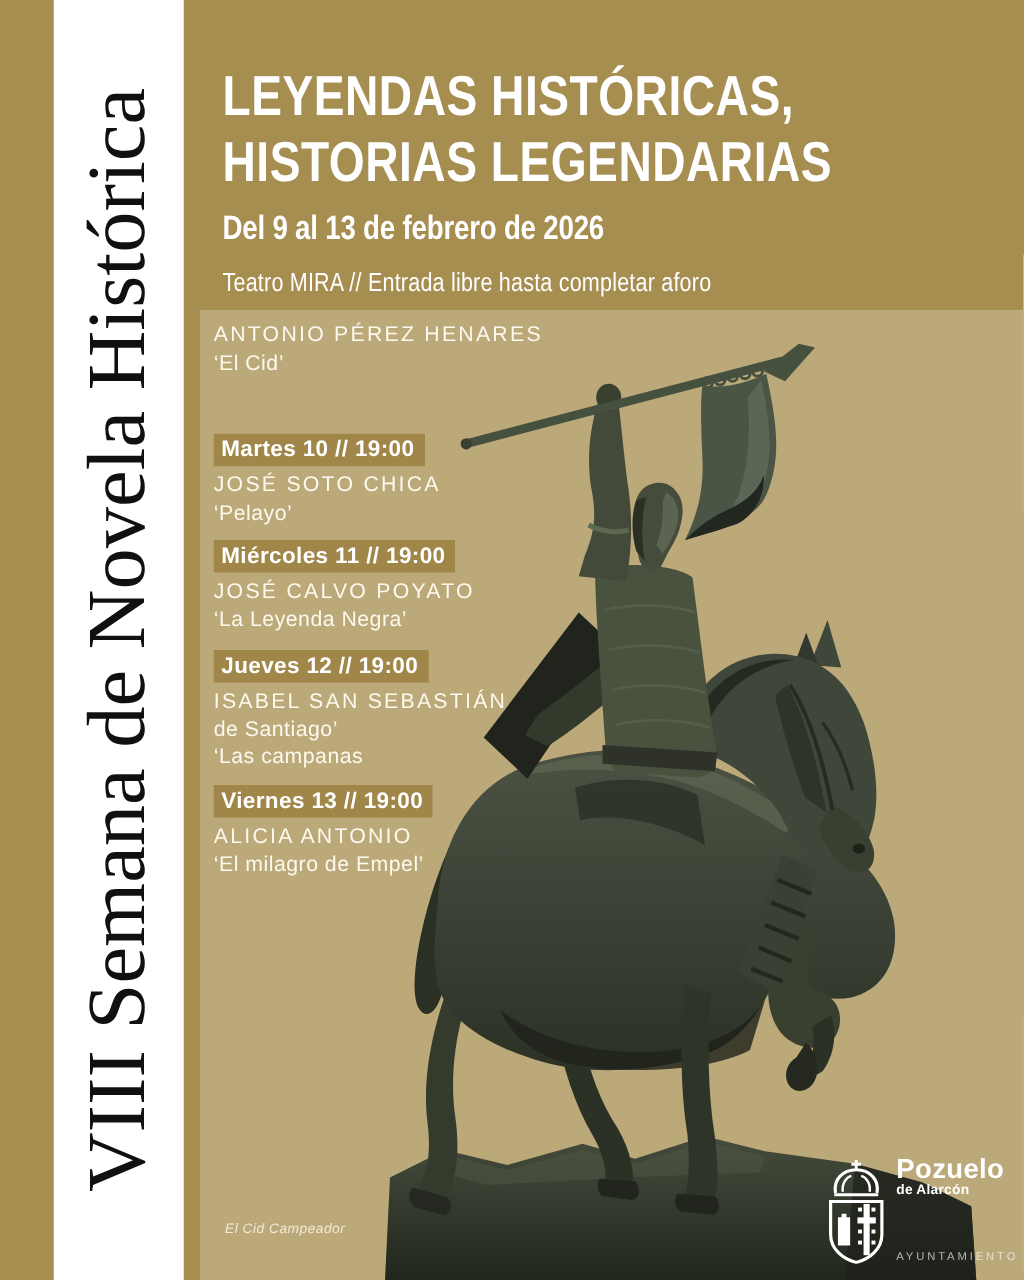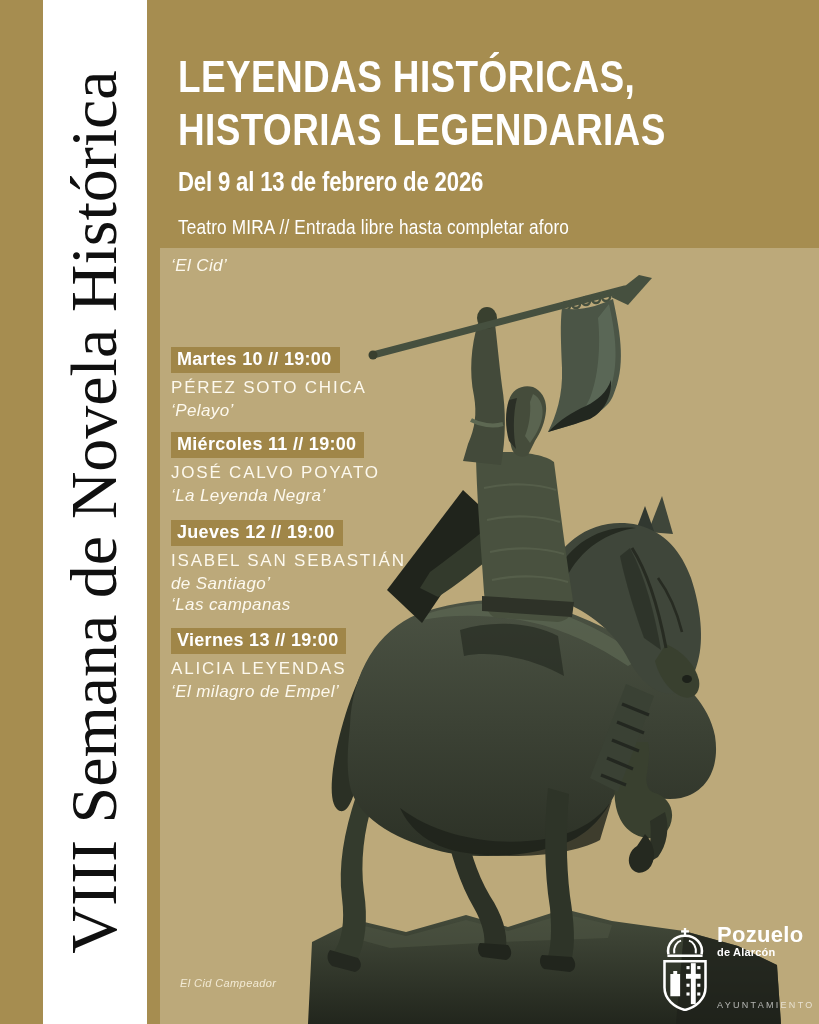--- a/index.html
+++ b/index.html
@@ -41,21 +41,21 @@
   .schedule{position:absolute;left:171px;top:248px;width:320px;height:500px;}
   .schedule-item{position:absolute;left:0;}
   .schedule-item:nth-child(1){top:5px;}
   .schedule-item:nth-child(2){top:99px;}
   .schedule-item:nth-child(3){top:184px;}
   .schedule-item:nth-child(4){top:272px;}
   .schedule-item:nth-child(5){top:380px;}
   .day-chip{display:inline-block;background:var(--highlight_gold);color:var(--text_white);
     font-size:18px;font-weight:700;letter-spacing:0.3px;padding:2px 8px 3px 6px;white-space:nowrap;}
   .author{margin-top:5px;font-size:17px;font-weight:400;letter-spacing:1.8px;color:var(--cream);white-space:nowrap;}
-  .work{margin-top:3px;font-size:17px;font-style:italic;letter-spacing:0.4px;line-height:20.5px;color:var(--cream);}
+  .work{margin-top:3px;font-size:17px;letter-spacing:0.4px;line-height:20.5px;color:var(--cream);}
 
   
   .caption{position:absolute;left:20px;top:729px;font-size:11px;font-style:italic;
     color:#f2ead4;letter-spacing:0.4px;text-align:center;}
 
   
   .logo{position:absolute;left:499px;top:653px;display:flex;align-items:flex-end;}
   .logo-shield{width:52px;height:84px;}
   .logo-text{margin-left:6px;margin-top:24px;color:var(--text_white);}
   .logo-name1{font-size:22px;font-weight:700;line-height:20px;letter-spacing:0.3px;}
@@ -198,28 +198,29 @@
 
   <div class="header">
     <span class="title-line">LEYENDAS HISTÓRICAS,</span>
     <span class="title-line">HISTORIAS LEGENDARIAS</span>
     <span class="date-line">Del 9 al 13 de febrero de 2026</span>
     <span class="venue-line">Teatro MIRA // Entrada libre hasta completar aforo</span>
   </div>
 
   <div class="schedule">
     <div class="schedule-item">
+      <div class="author">ANTONIO PÉREZ HENARES</div>
       <div class="work">
           <div>‘El Cid’</div>
         </div>
     </div>
 
     <div class="schedule-item">
       <span class="day-chip">Martes 10 // 19:00</span>
-      <div class="author">PÉREZ SOTO CHICA</div>
+      <div class="author">JOSÉ SOTO CHICA</div>
       <div class="work">
           <div>‘Pelayo’</div>
         </div>
     </div>
 
     <div class="schedule-item">
       <span class="day-chip">Miércoles 11 // 19:00</span>
       <div class="author">JOSÉ CALVO POYATO</div>
       <div class="work">
           <div>‘La Leyenda Negra’</div>
@@ -230,20 +231,20 @@
       <span class="day-chip">Jueves 12 // 19:00</span>
       <div class="author">ISABEL SAN SEBASTIÁN</div>
       <div class="work">
           <div>de Santiago’</div>
           <div>‘Las campanas</div>
         </div>
     </div>
 
     <div class="schedule-item">
       <span class="day-chip">Viernes 13 // 19:00</span>
-      <div class="author">ALICIA LEYENDAS</div>
+      <div class="author">ALICIA ANTONIO</div>
       <div class="work">
           <div>‘El milagro de Empel’</div>
         </div>
     </div>
   </div>
 
 </div>
 
 </body></html>

